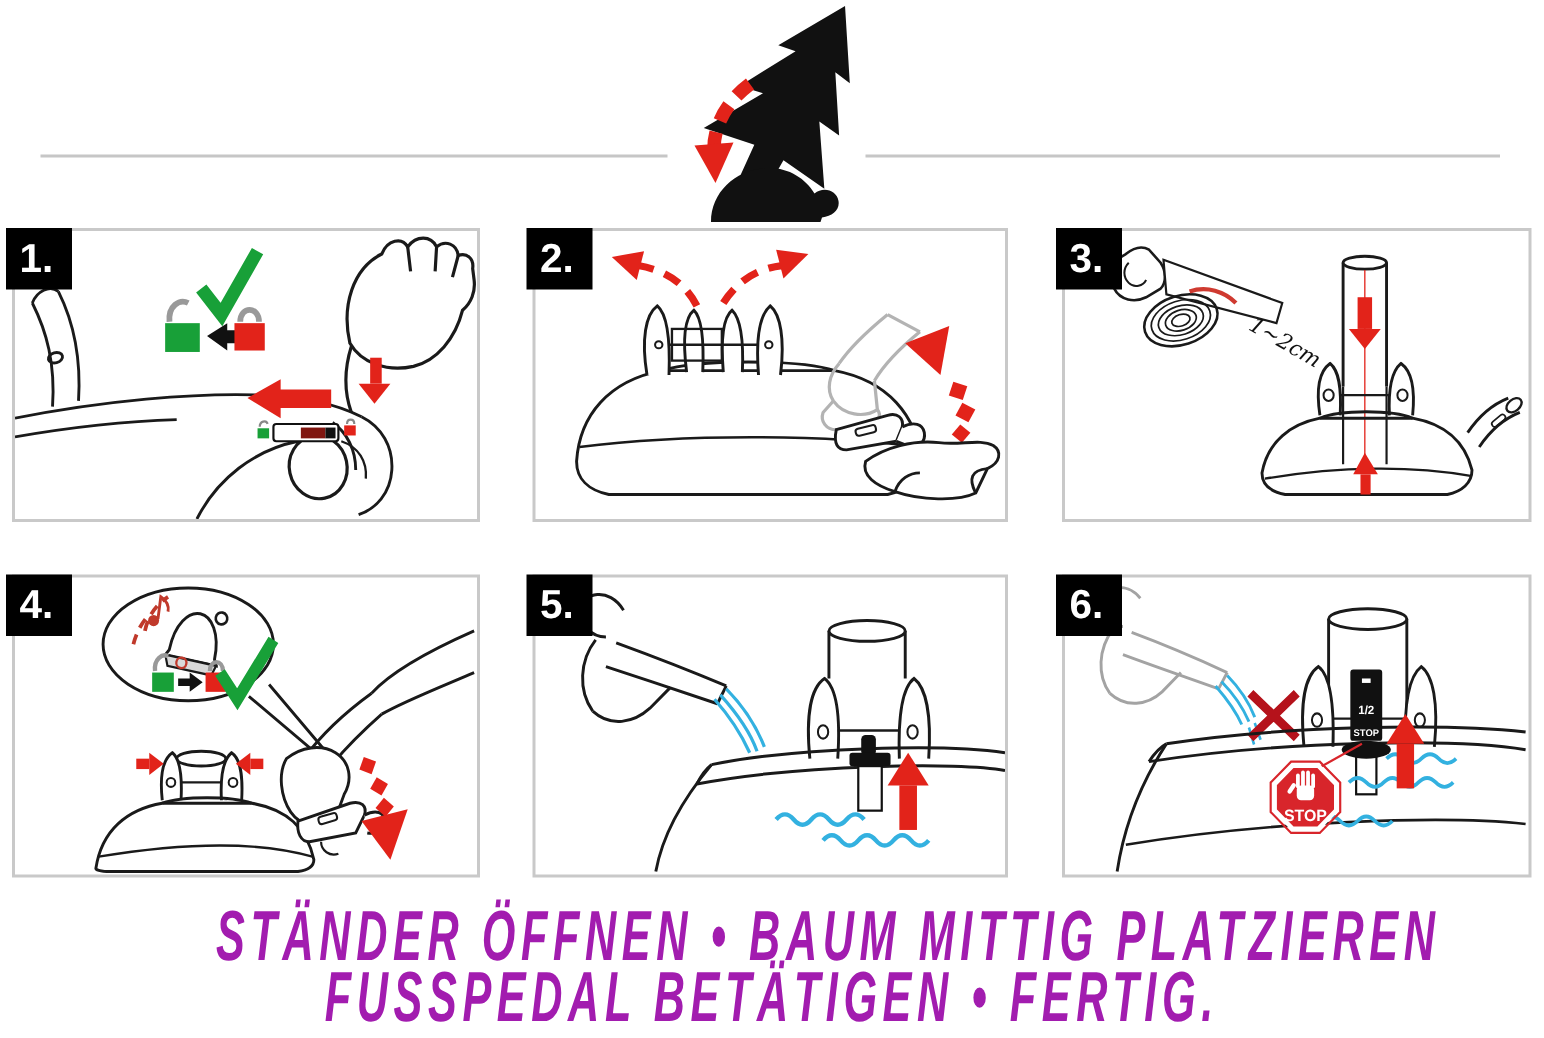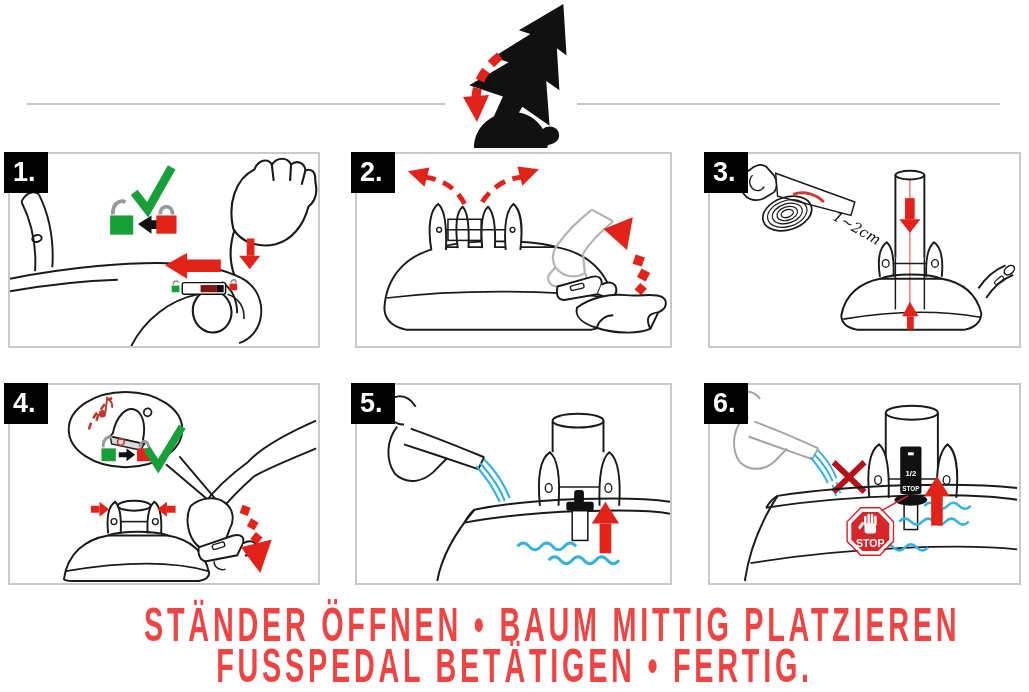--- a/index.html
+++ b/index.html
@@ -4,21 +4,21 @@
 <style>
   html,body{margin:0;padding:0;background:#fff;}
   #stage{position:relative;width:1029px;height:692px;background:#fff;overflow:hidden;
          font-family:"Liberation Sans",sans-serif;}
   .hline{position:absolute;height:2px;background:#c6c6c6;}
   .panel{position:absolute;background:#fff;border:2px solid #c9c9c9;box-sizing:border-box;}
   .panel svg{position:absolute;left:0;top:0;width:100%;height:100%;}
   .badge{position:absolute;left:-6px;top:-2px;width:44px;height:41px;background:#000;color:#fff;
          font-size:27px;font-weight:bold;line-height:41px;padding-left:9px;box-sizing:border-box;
          z-index:3;}
-  .caption{position:absolute;left:0;top:601px;width:1029px;text-align:center;color:#ef4444;}
+  .caption{position:absolute;left:0;top:601px;width:1029px;text-align:center;color:#a21caf;font-style:italic;}
   .caption .cline{font-weight:bold;font-size:40px;letter-spacing:0.13em;white-space:nowrap;
                   transform:scale(0.72,1.18);transform-origin:center top;line-height:41px;}
   svg text{font-family:"Liberation Sans",sans-serif;}
   .cut-note{font-family:"DejaVu Serif",serif;font-style:italic;}
 </style>
 </head>
 <body>
 
 <div id="stage">
 

